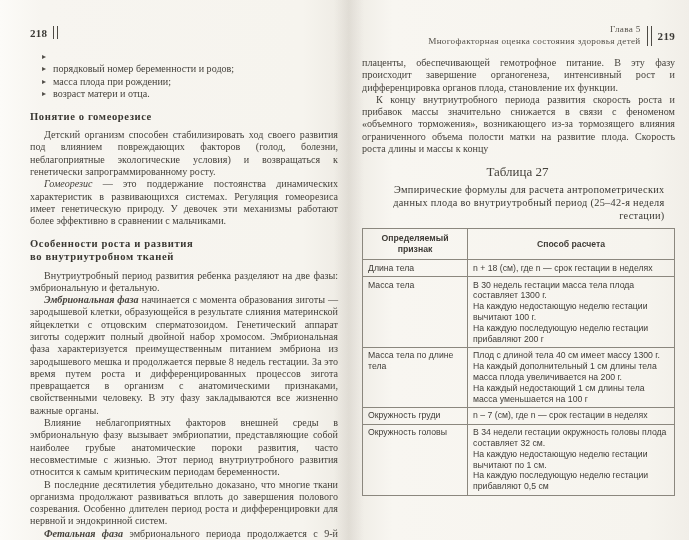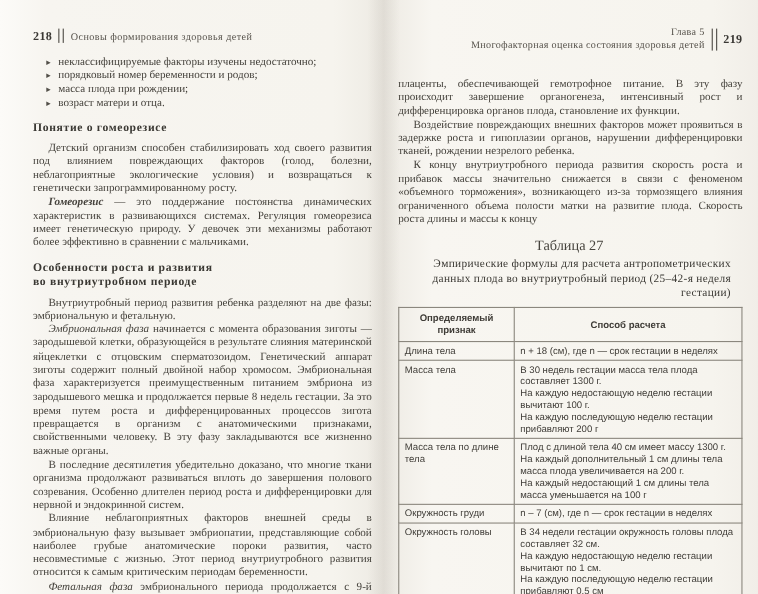--- a/index.html
+++ b/index.html
@@ -16,21 +16,21 @@
   .gutter {
     position:absolute; left:334px; top:0; width:30px; height:100%;
     background:linear-gradient(90deg, rgba(70,58,45,0) 0%, rgba(70,58,45,0.08) 50%, rgba(70,58,45,0) 100%);
   }
   .page { position:absolute; color:#45423c; }
   .page-left  { top:26px; left:30px;  width:308px; }
   .page-right { top:24px; left:362px; width:313px; }
 
   
   .runhead-left { display:flex; align-items:center; gap:6px; margin-bottom:12px; }
-  .runhead-right { display:flex; align-items:center; justify-content:flex-end; gap:6px; margin-bottom:24px; }
+  .runhead-right { display:flex; align-items:center; justify-content:flex-end; gap:6px; margin-bottom:10px; }
   .pgnum { font-weight:bold; font-size:11px; color:#3a3834; letter-spacing:0.3px; }
   .dbar { width:3px; align-self:center; border-left:1px solid #4d4a44; border-right:1px solid #4d4a44; }
   .dbar.h1 { height:13px; } .dbar.h2 { height:20px; }
   .runtitle { font-size:9.2px; color:#55514a; letter-spacing:0.4px; }
   .rh-text { text-align:right; font-size:9.2px; color:#55514a; letter-spacing:0.3px; line-height:11.5px; }
 
   
   .bullets { margin:0 0 8px 12px; }
   .bullet-row { display:flex; gap:7px; font-size:10.1px; line-height:12.4px; }
   .bullet-glyph { font-size:8px; line-height:12.4px; color:#514e48; flex:0 0 auto; }
@@ -40,22 +40,22 @@
     font-weight:bold; font-size:10.6px; letter-spacing:0.6px;
     color:#3a3833; margin:9px 0 6px 0; line-height:13.5px;
   }
 
   
   p.body-par {
     margin:0; text-align:justify; text-indent:14px;
     font-size:10.1px; line-height:12.3px; color:#45423c;
   }
   p.body-par.noindent { text-indent:0; }
-  .lead-bi { font-weight:bold; font-style:italic; }
-  .lead-i  { font-style:italic; }
+  .lead-bi { font-weight:normal; font-style:italic; }
+  .lead-i  { font-style:italic;font-weight:bold; }
 
   
   .table-label { text-align:center; font-size:13px; color:#45423c; margin:9px 2px 3px 0; }
   .table-caption {
     text-align:right; font-weight:normal; font-size:10.3px; line-height:13px;
     color:#3a3833; letter-spacing:0.3px; max-width:292px; margin:0 auto 6px auto;
   }
   table.calc {
     width:100%; border-collapse:collapse;
     font-family:"Liberation Sans", sans-serif;
@@ -73,27 +73,25 @@
 </head>
 <body>
 
 <div class="spread">
   <div class="gutter"></div>
 
   <div class="page page-left">
     <div class="runhead-left">
       <span class="pgnum">218</span>
       <span class="dbar h1"></span>
-      <span class="runtitle">Основы формирования здоровья детей</span>
     </div>
 
     <div class="bullets">
       <div class="bullet-row">
         <span class="bullet-glyph">▸</span>
-        <span>неклассифицируемые факторы изучены недостаточно;</span>
       </div>
       <div class="bullet-row">
         <span class="bullet-glyph">▸</span>
         <span>порядковый номер беременности и родов;</span>
       </div>
       <div class="bullet-row">
         <span class="bullet-glyph">▸</span>
         <span>масса плода при рождении;</span>
       </div>
       <div class="bullet-row">
@@ -102,42 +100,41 @@
       </div>
     </div>
 
     <div class="heading">Понятие о гомеорезисе</div>
 
     <p class="body-par">Детский организм способен стабилизировать ход своего развития под влиянием повреждающих факторов (голод, болезни, неблагоприятные экологические условия) и возвращаться к генетически запрограммированному росту.</p>
     <p class="body-par"><span class="lead-bi">Гомеорезис</span><span> — это поддержание постоянства динамических характеристик в развивающихся системах. Регуляция гомеорезиса имеет генетическую природу. У девочек эти механизмы работают более эффективно в сравнении с мальчиками.</span></p>
 
     <div class="heading">
       <div>Особенности роста и развития</div>
-      <div>во внутриутробном периоде</div>
+      <div>во внутриутробном тканей</div>
     </div>
 
     <p class="body-par">Внутриутробный период развития ребенка разделяют на две фазы: эмбриональную и фетальную.</p>
     <p class="body-par"><span class="lead-i">Эмбриональная фаза</span><span> начинается с момента образования зиготы — зародышевой клетки, образующейся в результате слияния материнской яйцеклетки с отцовским сперматозоидом. Генетический аппарат зиготы содержит полный двойной набор хромосом. Эмбриональная фаза характеризуется преимущественным питанием эмбриона из зародышевого мешка и продолжается первые 8 недель гестации. За это время путем роста и дифференцированных процессов зигота превращается в организм с анатомическими признаками, свойственными человеку. В эту фазу закладываются все жизненно важные органы.</span></p>
+    <p class="body-par">Влияние неблагоприятных факторов внешней среды в эмбриональную фазу вызывает эмбриопатии, представляющие собой наиболее грубые анатомические пороки развития, часто несовместимые с жизнью. Этот период внутриутробного развития относится к самым критическим периодам беременности.</p>
     <p class="body-par">В последние десятилетия убедительно доказано, что многие ткани организма продолжают развиваться вплоть до завершения полового созревания. Особенно длителен период роста и дифференцировки для нервной и эндокринной систем.</p>
-    <p class="body-par">Влияние неблагоприятных факторов внешней среды в эмбриональную фазу вызывает эмбриопатии, представляющие собой наиболее грубые анатомические пороки развития, часто несовместимые с жизнью. Этот период внутриутробного развития относится к самым критическим периодам беременности.</p>
     <p class="body-par"><span class="lead-i">Фетальная фаза</span><span> эмбрионального периода продолжается с 9-й недели гестации плода и сопровождается формированием</span></p>
   </div>
 
   <div class="page page-right">
     <div class="runhead-right">
       <span class="rh-text">
         <div>Глава 5</div>
         <div>Многофакторная оценка состояния здоровья детей</div>
       </span>
       <span class="dbar h2"></span>
       <span class="pgnum">219</span>
     </div>
 
     <p class="body-par noindent">плаценты, обеспечивающей гемотрофное питание. В эту фазу происходит завершение органогенеза, интенсивный рост и дифференцировка органов плода, становление их функции.</p>
-    <p class="body-par">Воздействие повреждающих внешних факторов может проявиться в задержке роста и гипоплазии органов, нарушении дифференцировки тканей, рождении незрелого ребенка.</p>
     <p class="body-par">К концу внутриутробного периода развития скорость роста и прибавок массы значительно снижается в связи с феноменом «объемного торможения», возникающего из-за тормозящего влияния ограниченного объема полости матки на развитие плода. Скорость роста длины и массы к концу</p>
 
     <div class="table-label">Таблица 27</div>
     <div class="table-caption">Эмпирические формулы для расчета антропометрических данных плода во внутриутробный период (25–42-я неделя гестации)</div>
 
     <table class="calc">
       <thead>
         <tr>
           <th>Определяемый признак</th>
           <th>Способ расчета</th>

